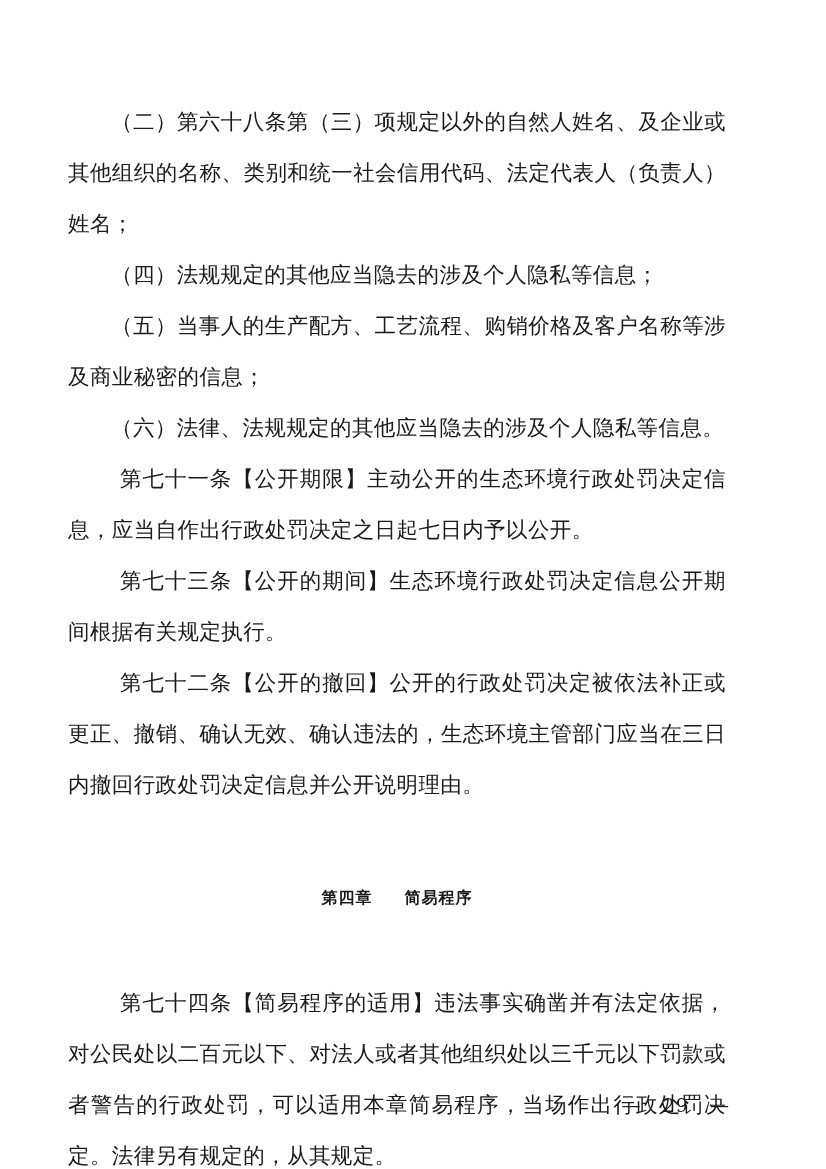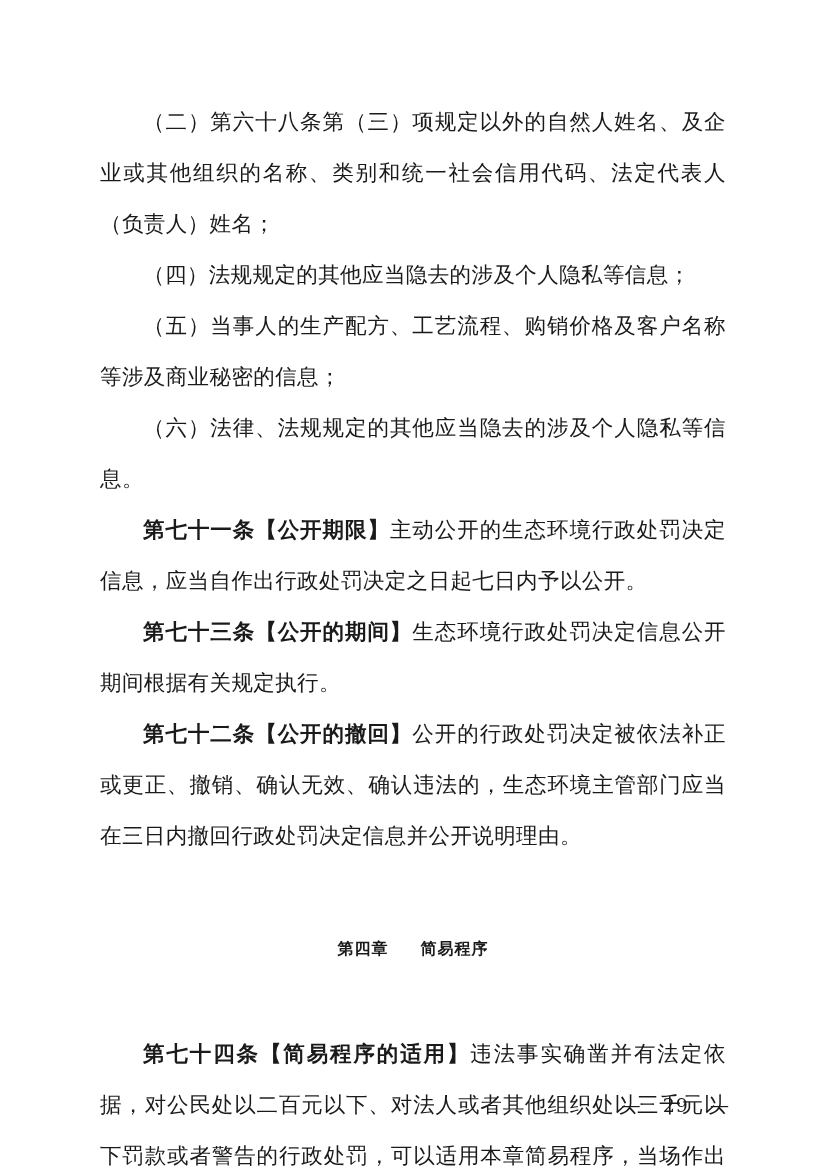--- a/index.html
+++ b/index.html
@@ -12,36 +12,37 @@
     height: 1169px;
     font-family: "DejaVu Serif", "Liberation Serif", serif;
     color: #1a1a1a;
     position: relative;
     overflow: hidden;
   }
   .page {
     width: 826px;
     height: 1169px;
     box-sizing: border-box;
-    padding: 96px 100px 60px 100px;
+    padding: 96px 100px 60px 68px;
     position: relative;
   }
   .body-text {
     font-size: 21.5px;
     line-height: 51px;
     text-align: justify;
     text-justify: inter-ideograph;
     letter-spacing: 0.4px;
   }
   .para {
     margin: 0;
     text-indent: 2em;
   }
   .bold-lead {
-    font-weight: bold;
+    font-weight: normal;
+    margin-left: 9px;
   }
   .chapter-title {
     text-align: center;
     font-weight: bold;
     font-size: 16px;
     letter-spacing: 1px;
     margin: 62px 0 54px 0;
   }
   .chapter-title .gap {
     display: inline-block;

